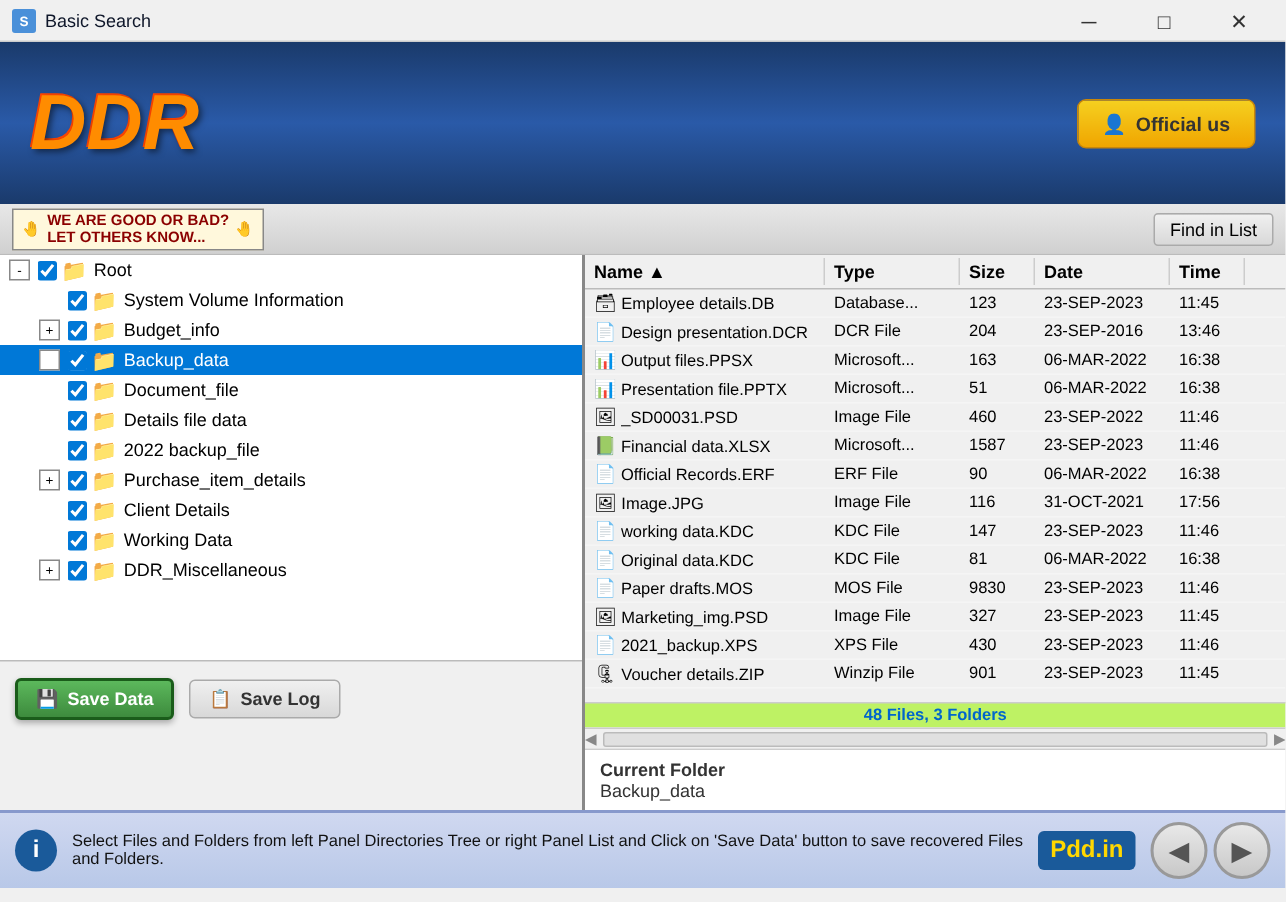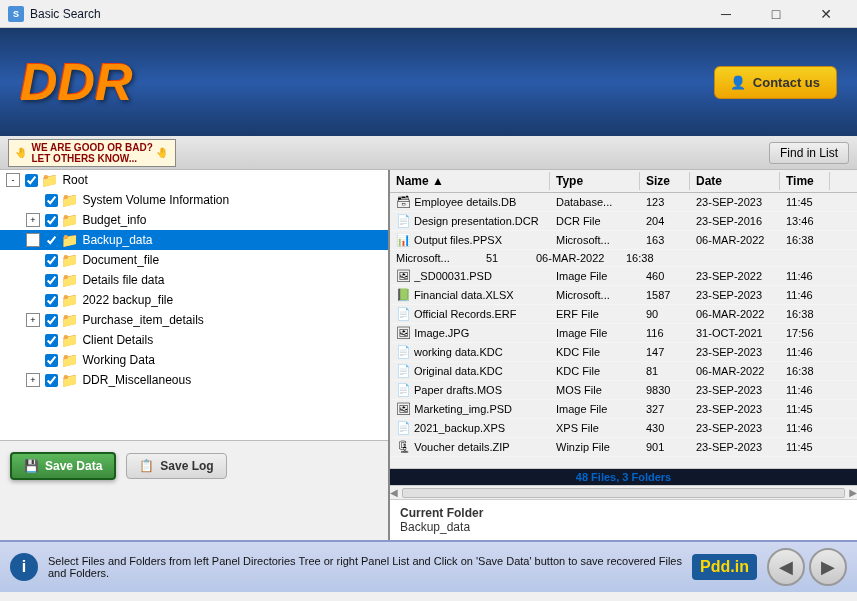--- a/index.html
+++ b/index.html
@@ -163,21 +163,21 @@
       padding: 1px 6px;
       font-size: 11px;
       overflow: hidden;
       text-overflow: ellipsis;
       white-space: nowrap;
     }
     .file-icon { font-size: 12px; margin-right: 3px; }
 
     
     .file-status {
-      background: #0f172a;
+      background: #bef264;
       border-top: 1px solid #ccc;
       padding: 2px 8px;
       font-size: 11px;
       color: #0066cc;
       font-weight: bold;
       text-align: center;
       flex-shrink: 0;
     }
 
     
@@ -325,21 +325,21 @@
     <button class="titlebar-btn close">✕</button>
   </div>
 </div>
 
 <div class="header">
   <div class="logo-area">
     <div class="logo-ddr">DDR</div>
   </div>
   <button class="contact-btn">
     <span>👤</span>
-    <span>Contact us</span>
+    <span>Official us</span>
   </button>
 </div>
 
 <div class="toolbar">
   <div class="we-are-badge">
     <span>🤚</span>
     <div>
       <div>WE ARE GOOD OR BAD?</div>
       <div>LET OTHERS KNOW...</div>
     </div>
@@ -463,20 +463,21 @@
             <div class="file-cell col-time">13:46</div>
           </div>
           <div class="file-row">
             <div class="file-cell col-name"><span class="file-icon">📊</span>Output files.PPSX</div>
             <div class="file-cell col-type">Microsoft...</div>
             <div class="file-cell col-size">163</div>
             <div class="file-cell col-date">06-MAR-2022</div>
             <div class="file-cell col-time">16:38</div>
           </div>
           <div class="file-row">
+            <div class="file-cell col-name"><span class="file-icon">📊</span>Presentation file.PPTX</div>
             <div class="file-cell col-type">Microsoft...</div>
             <div class="file-cell col-size">51</div>
             <div class="file-cell col-date">06-MAR-2022</div>
             <div class="file-cell col-time">16:38</div>
           </div>
           <div class="file-row">
             <div class="file-cell col-name"><span class="file-icon">🖼</span>_SD00031.PSD</div>
             <div class="file-cell col-type">Image File</div>
             <div class="file-cell col-size">460</div>
             <div class="file-cell col-date">23-SEP-2022</div>

